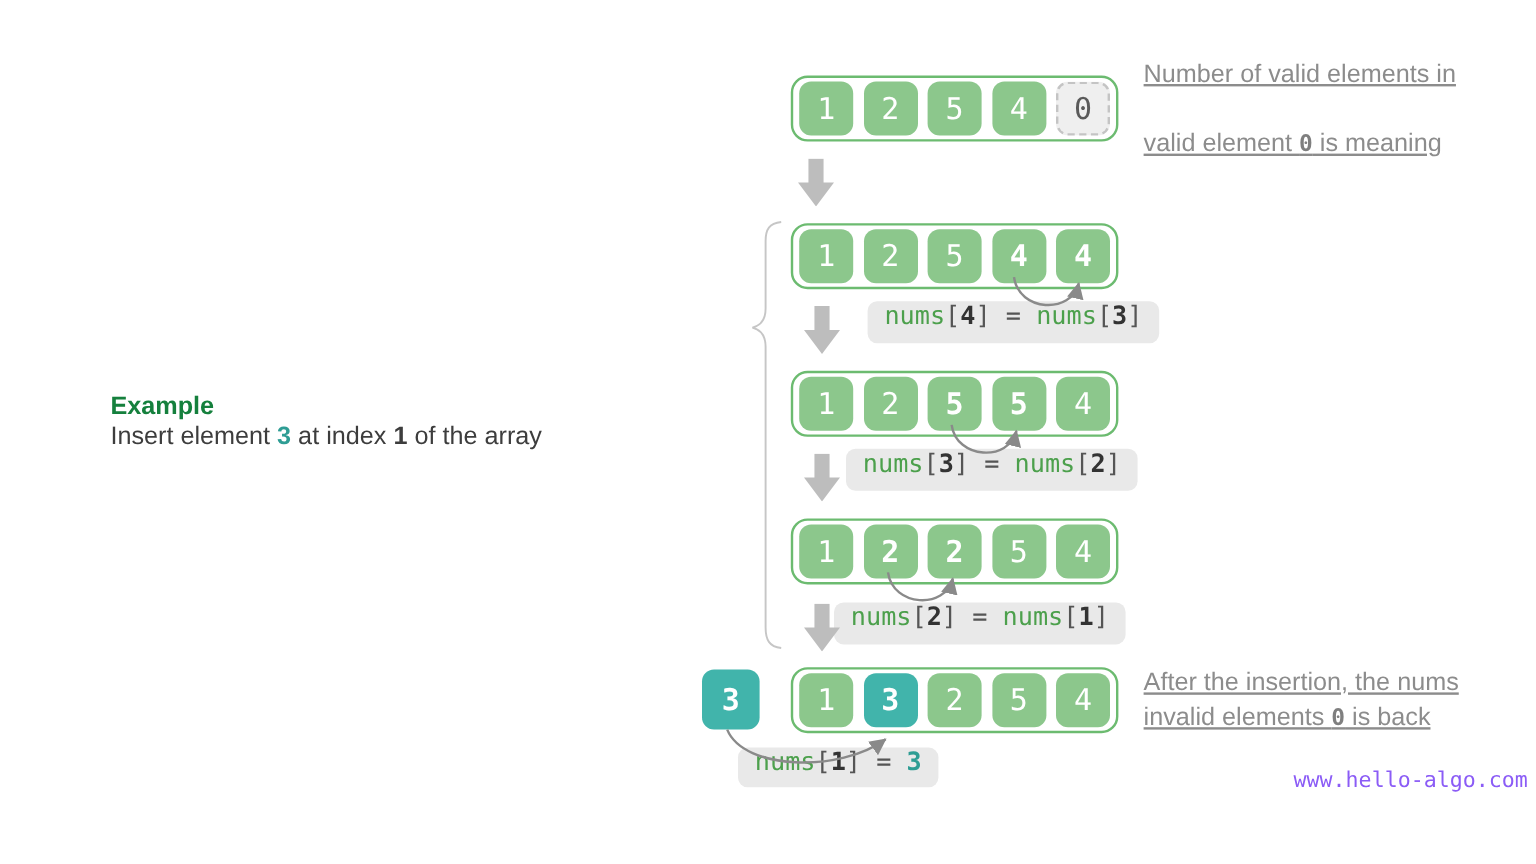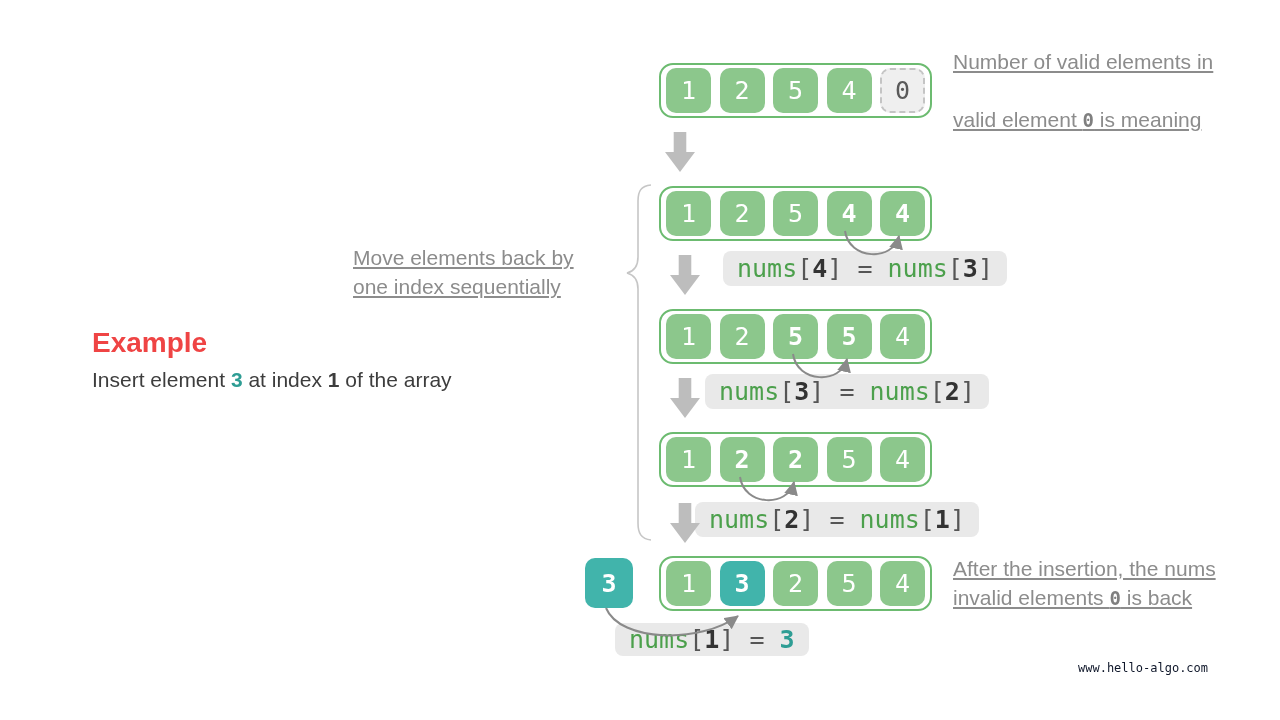--- a/index.html
+++ b/index.html
@@ -41,22 +41,22 @@
     clip-path:polygon(29% 0, 71% 0, 71% 50%, 100% 50%, 50% 100%, 0 50%, 29% 50%);
   }
   .a1 { left:665px; top:132px; }
   .a2 { left:670px; top:255px; }
   .a3 { left:670px; top:378px; }
   .a4 { left:670px; top:503px; }
 
   
   .code-pill {
     position:absolute; height:35px; background:#e9e9e9; border-radius:8px;
-    display:flex; align-items:center; padding:0 14px; white-space:pre;
-    font-family:"DejaVu Sans Mono", monospace; font-size:25px; color:#3a3a3a;
+    display:flex; padding:0 14px; white-space:pre;
+    font-family:"DejaVu Sans Mono", monospace; font-size:21px; color:#3a3a3a;
     z-index:3;
   }
   .l1 { left:723px; top:251px; }
   .l2 { left:705px; top:374px; }
   .l3 { left:695px; top:502px; }
   .l4 { left:615px; top:623px; height:33px; }
   .cg { color:#4ca04c; }
   .cb { color:#333333; font-weight:bold; }
   .ce { color:#555555; }
   .ct { color:#2e9d94; font-weight:bold; }
@@ -67,32 +67,32 @@
   }
   .note-top   { left:953px; top:47px;  width:310px; }
   .note-move  { left:353px; top:243px; width:270px; }
   .note-after { left:953px; top:554px; width:310px; }
   .mono0 {
     font-family:"DejaVu Sans Mono", monospace; font-weight:bold;
     font-size:19px; color:#7f7f7f;
   }
 
   .example-heading {
-    position:absolute; left:92px; top:327px; font-size:28px; font-weight:bold;
-    color:#ef4444; z-index:2;
+    position:absolute; left:92px; top:327px; font-size:21px; font-weight:bold;
+    color:#15803d; z-index:2;
   }
   .example-line {
-    position:absolute; left:92px; top:368px; font-size:21px; color:#3d3d3d; z-index:2;
+    position:absolute; left:92px; top:352px; font-size:21px; color:#3d3d3d; z-index:2;
   }
   .ex-val { color:#2e9d94; font-weight:bold; }
   .ex-idx { font-weight:bold; }
 
   .watermark {
-    position:absolute; left:1078px; top:661px; font-family:"DejaVu Sans Mono", monospace;
-    font-size:12px; color:#0f172a; z-index:2;
+    position:absolute; left:1078px; top:640px; font-family:"DejaVu Sans Mono", monospace;
+    font-size:18px; color:#8b5cf6; z-index:2;
   }
 
   .overlay { position:absolute; left:0; top:0; z-index:5; pointer-events:none; }
 </style>
 </head>
 <body>
 
 <div class="canvas">
 
   <div class="array-box row1">
@@ -160,24 +160,20 @@
   <div class="code-pill l4">
     <span class="cg">nums</span><span class="ce">[</span><span class="cb">1</span><span class="ce">]</span><span class="ce"> = </span><span class="ct">3</span>
   </div>
 
   <div class="note note-top">
     <span>Number of valid elements in</span><br>
     <br>
     <span>valid element </span><span class="mono0">0</span><span> is meaning</span>
   </div>
 
-  <div class="note note-move">
-    <span>Move elements back by</span><br>
-    <span>one index sequentially</span>
-  </div>
 
   <div class="note note-after">
     <span>After the insertion, the nums</span><br>
     <span>invalid elements </span><span class="mono0">0</span><span> is back</span>
   </div>
 
   <div class="example-heading">Example</div>
   <div class="example-line">
     <span>Insert element </span><span class="ex-val">3</span><span> at index </span><span class="ex-idx">1</span><span> of the array</span>
   </div>

